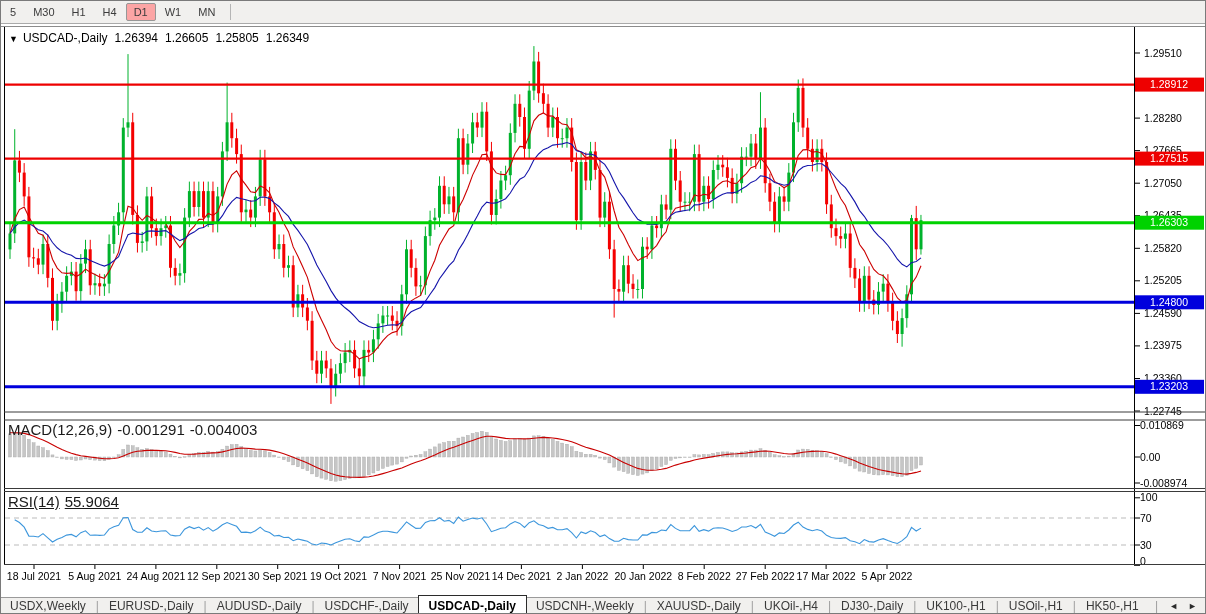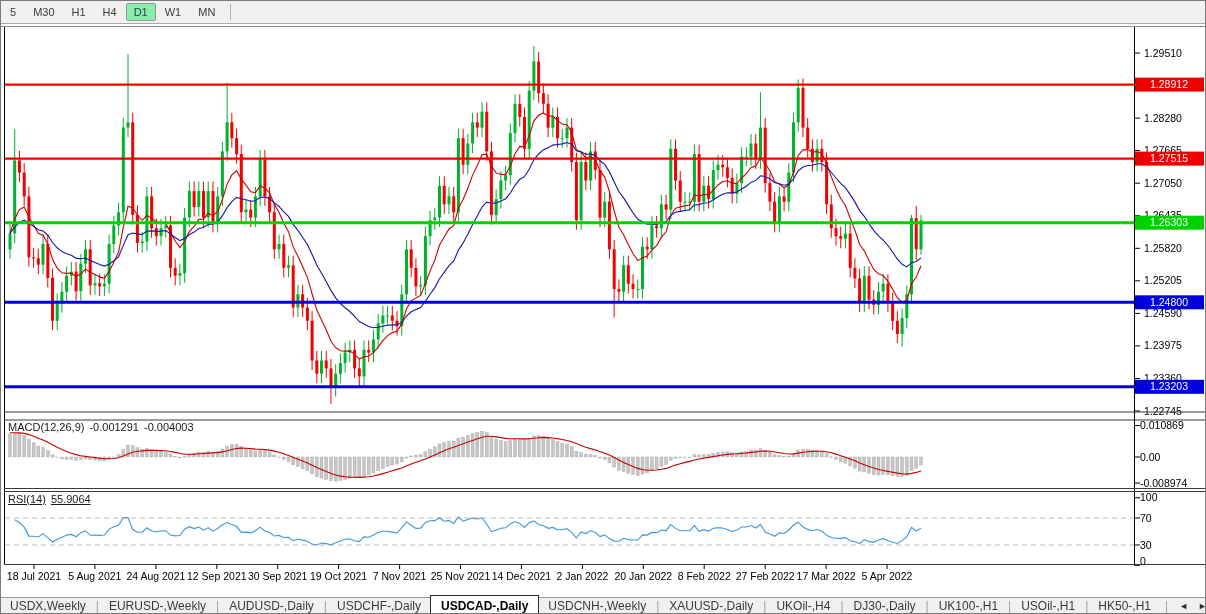--- a/index.html
+++ b/index.html
@@ -9,29 +9,29 @@
     font-family:"Liberation Sans","DejaVu Sans",sans-serif;border:1px solid #7a7a7a;
   }
   
   .toolbar{
     position:absolute;top:0;left:0;right:0;height:23px;background:#f1f0ee;
     border-bottom:1px solid #aaa;display:flex;align-items:center;gap:1px;padding-left:1px;z-index:3;
   }
   .tf-btn{
     font-size:11px;color:#3c3c3c;padding:2px 7px;border:1px solid transparent;border-radius:2px;cursor:default;
   }
-  .tf-btn.active{background:#86efac;border:1px solid #979797;}
+  .tf-btn.active{background:#fca5a5;border:1px solid #979797;}
   .toolbar-sep{width:1px;height:16px;background:#b5b5b5;margin:0 6px;}
   
   .chart-title{
     position:absolute;left:8px;top:30px;z-index:2;font-size:12px;color:#000;white-space:nowrap;
   }
   .chart-title .dd{font-size:9px;margin-right:5px;cursor:pointer;}
   .chart-title .val{margin-left:7px;}
-  .ind-label{position:absolute;left:7px;z-index:2;font-size:11px;color:#1a1a1a;white-space:nowrap;}
+  .ind-label{position:absolute;left:7px;z-index:2;font-size:15px;color:#1a1a1a;white-space:nowrap;}
   .ind-label .val{margin-left:5px;}
   #macd-label{top:420px;}
   #rsi-label{top:492px;text-decoration:underline;}
   svg#chart-svg{position:absolute;left:0;top:0;z-index:1;}
   
   .tabbar{
     position:absolute;left:0;right:0;bottom:0;height:16px;background:#f1f0ee;border-top:1px solid #9a9a9a;
     display:flex;align-items:center;z-index:3;font-size:12px;color:#3a3a3a;
   }
   .tab{padding:3px 9px;white-space:nowrap;cursor:pointer;}
@@ -730,33 +730,36 @@
       <line x1="0" y1="25.5" x2="1206" y2="25.5" stroke="#8c8c8c" stroke-width="1"></line>
       <line x1="3.5" y1="26" x2="3.5" y2="564" stroke="#000" stroke-width="1"></line>
       <line x1="1133.5" y1="26" x2="1133.5" y2="564" stroke="#000" stroke-width="1"></line>
       <line x1="3" y1="411" x2="1204" y2="411" stroke="#3a3a3a" stroke-width="1"></line>
       <line x1="3" y1="419" x2="1204" y2="419" stroke="#3a3a3a" stroke-width="1"></line>
       <line x1="3" y1="487.5" x2="1204" y2="487.5" stroke="#3a3a3a" stroke-width="1"></line>
       <line x1="3" y1="490.5" x2="1204" y2="490.5" stroke="#3a3a3a" stroke-width="1"></line>
       <line x1="3" y1="563.5" x2="1204" y2="563.5" stroke="#3a3a3a" stroke-width="1"></line>
     </svg>
 
+  <div class="chart-title">
+    <span class="dd">▼</span><span>USDCAD-,Daily</span><span class="val">1.26394</span><span class="val">1.26605</span><span class="val">1.25805</span><span class="val">1.26349</span>
+  </div>
 
   <div class="ind-label" id="macd-label">
     <span>MACD(12,26,9)</span><span class="val">-0.001291</span><span class="val">-0.004003</span>
   </div>
 
   <div class="ind-label" id="rsi-label">
     <span>RSI(14)</span><span class="val">55.9064</span>
   </div>
 
   <div class="tabbar" id="tabbar">
       <span class="tab">USDX,Weekly</span>
       <span class="tabsep">|</span>
-      <span class="tab">EURUSD-,Weekly</span>
+      <span class="tab">EURUSD-,Daily</span>
       <span class="tabsep">|</span>
       <span class="tab">AUDUSD-,Daily</span>
       <span class="tabsep">|</span>
       <span class="tab">USDCHF-,Daily</span>
       <span class="tab active">USDCAD-,Daily</span>
       <span class="tab">USDCNH-,Weekly</span>
       <span class="tabsep">|</span>
       <span class="tab">XAUUSD-,Daily</span>
       <span class="tabsep">|</span>
       <span class="tab">UKOil-,H4</span>

